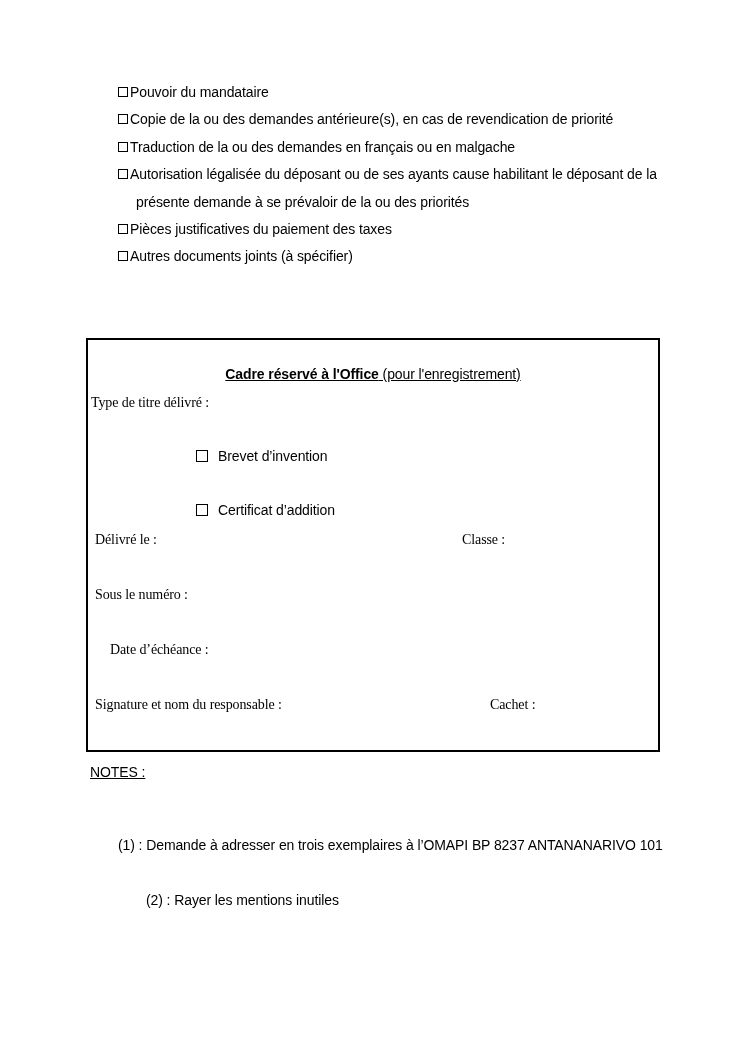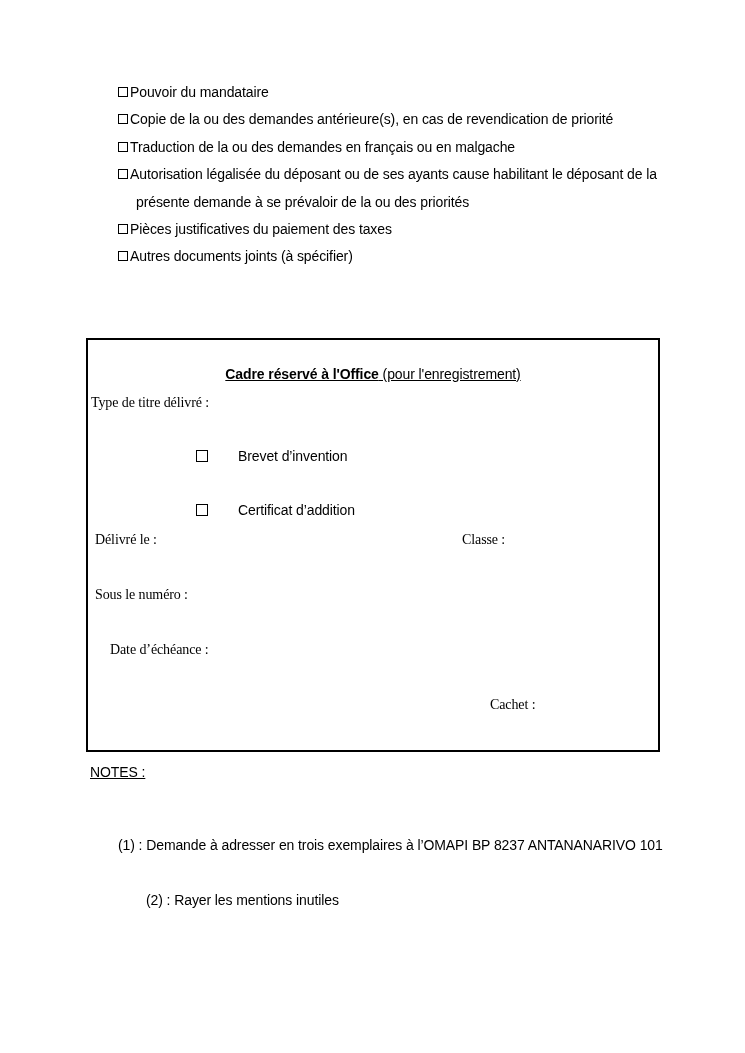--- a/index.html
+++ b/index.html
@@ -16,21 +16,21 @@
   .checklist { position: absolute; left: 118px; top: 79px; width: 548px; }
   .check-item { display: flex; align-items: flex-start; line-height: 27.4px; letter-spacing: -0.1px; }
   .cbx-s { flex: none; width: 8px; height: 8px; border: 1.5px solid #000; margin-top: 8px; margin-right: 2px; }
   .cont-line { margin-left: 18px; line-height: 27.4px; letter-spacing: -0.1px; }
 
   
   .office-box { position: absolute; left: 86px; top: 338px; width: 570px; height: 410px; border: 2px solid #000; }
   .box-title { position: absolute; top: 26px; left: 0; right: 0; text-align: center; text-decoration: underline; letter-spacing: -0.1px; }
   .box-title .b { font-weight: bold; text-align: center; }
   .lbl { position: absolute; letter-spacing: -0.1px; white-space: nowrap; font-family: Liberation Serif, serif; }
-  .opt-row { position: absolute; left: 108px; display: flex; align-items: center; letter-spacing: -0.1px; gap: 20px; }
+  .opt-row { position: absolute; left: 108px; display: flex; align-items: center; letter-spacing: -0.1px; }
   .cbx-m { flex: none; width: 10px; height: 10px; border: 1.5px solid #000; margin-right: 10px; }
   .r-type   { left: 3px;   top: 55px; }
   .r-opt1   { top: 108px; }
   .r-opt2   { top: 162px; }
   .r-del    { left: 7px;   top: 192px; }
   .r-classe { left: 374px; top: 192px; }
   .r-num    { left: 7px;   top: 247px; }
   .r-ech    { left: 22px;   top: 302px; }
   .r-sig    { left: 7px;   top: 357px; }
   .r-cachet { left: 402px; top: 357px; }
@@ -89,20 +89,21 @@
 
     <div class="opt-row r-opt2">
       <span class="cbx-m"></span>
       <span>Certificat d’addition</span>
     </div>
 
     <div class="lbl r-del">Délivré le :</div>
     <div class="lbl r-classe">Classe :</div>
     <div class="lbl r-num">Sous le numéro :</div>
     <div class="lbl r-ech">Date d’échéance :</div>
+    <div class="lbl r-sig">Signature et nom du responsable :</div>
     <div class="lbl r-cachet">Cachet :</div>
   </div>
 
   <div class="notes-heading">NOTES :</div>
   <div class="note note-1">(1) : Demande à adresser en trois exemplaires à l’OMAPI BP 8237 ANTANANARIVO 101</div>
   <div class="note note-2">(2) : Rayer les mentions inutiles</div>
 
   <div class="page-num">XXI</div>
 
 </div>

